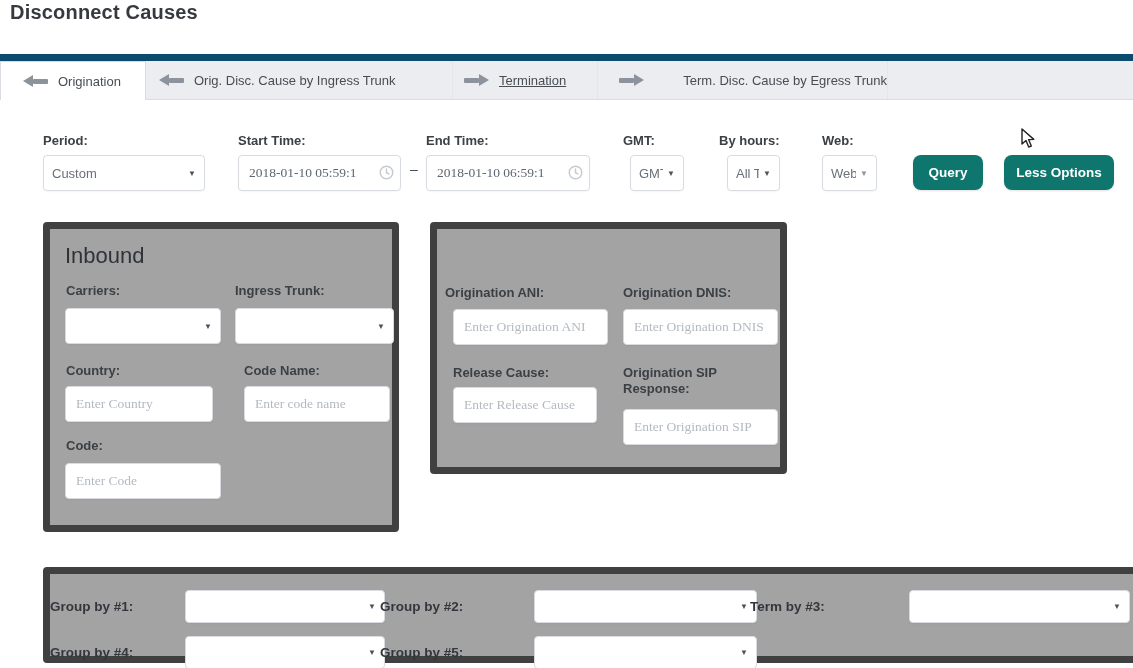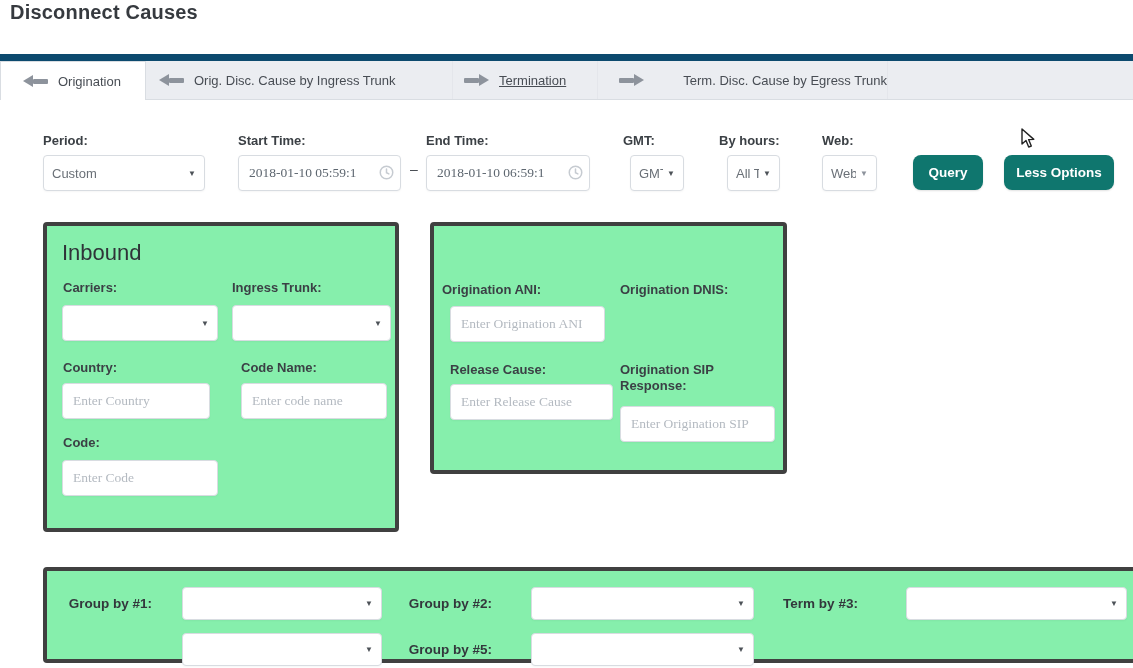--- a/index.html
+++ b/index.html
@@ -84,40 +84,40 @@
   .btn {
     position:absolute; top:155px; height:35px;
     background:#0f766e; color:#fff; border:none; border-radius:8px;
     font-family:inherit; font-size:13.5px; font-weight:600;
     cursor:pointer; box-shadow:0 1px 2px rgba(0,0,0,.12);
   }
   .btn-query { left:913px; width:70px; }
   .btn-less { left:1004px; width:110px; }
   
   .panel {
-    position:absolute; background:#86efac;
-    border:4px solid #404040; border-radius:4px;
+    position:absolute; background:#a3a3a3;
+    border:7px solid #404040; border-radius:4px;
   }
   .panel-inbound { left:43px; top:222px; width:356px; height:310px; }
   .panel-orig    { left:430px; top:222px; width:357px; height:252px; }
   .panel-group   { left:43px; top:567px; width:1098px; height:96px; }
   .panel .heading {
     position:absolute; left:15px; top:14px;
     font-size:22px; font-weight:400; color:#2f3338;
   }
   .plabel {
     position:absolute; font-size:13px; font-weight:bold; color:#3b4045;
     line-height:16px; white-space:nowrap;
   }
   .plabel.wrap { white-space:normal; width:150px; }
   .pfield { position:absolute; }
   
   .glabel {
     position:absolute; font-size:13.5px; font-weight:bold; color:#33373c;
-    text-align:center; line-height:33px; white-space:nowrap;
+    text-align:left; line-height:33px; white-space:nowrap;
   }
   .gselect { position:absolute; height:33px; }
   
   .cursor { position:absolute; left:1020px; top:128px; z-index:5; }
 </style>
 </head>
 <body>
 
 <div class="page">
 
@@ -246,24 +246,27 @@
       <input class="tinput" placeholder="Enter Code" style="">
     </div>
   </div>
 
   <div class="panel panel-orig">
     <div class="plabel" style="left:8px; top:56px;">Origination ANI:</div>
     <div class="plabel" style="left:186px; top:56px;">Origination DNIS:</div>
     <div class="pfield" style="left:16px; top:80px; width:155px;">
       <input class="tinput" placeholder="Enter Origination ANI" style="">
     </div>
+    <div class="pfield" style="left:186px; top:80px; width:155px;">
+      <input class="tinput" placeholder="Enter Origination DNIS" style="">
+    </div>
 
     <div class="plabel" style="left:16px; top:136px;">Release Cause:</div>
     <div class="plabel wrap" style="left:186px; top:136px;">Origination SIP Response:</div>
-    <div class="pfield" style="left:16px; top:158px; width:163px;">
+    <div class="pfield" style="left:16px; top:158px; width:144px;">
       <input class="tinput" placeholder="Enter Release Cause" style="">
     </div>
     <div class="pfield" style="left:186px; top:180px; width:155px;border-radius:9px;">
       <input class="tinput" placeholder="Enter Origination SIP" style="">
     </div>
   </div>
 
   <div class="panel panel-group">
     <div class="glabel" style="left:0; top:16px; width:127px;">Group by #1:</div>
     <div class="select gselect" style="left:135px; top:16px; width:200px;">
@@ -276,20 +279,21 @@
       <span class="sval"></span>
       <span class="caret">▼</span>
     </div>
 
     <div class="glabel" style="left:700px; top:16px; width:147px;">Term by #3:</div>
     <div class="select gselect" style="left:859px; top:16px; width:221px;">
       <span class="sval"></span>
       <span class="caret">▼</span>
     </div>
 
+    <div class="glabel" style="left:0; top:62px; width:127px;">Group by #4:</div>
     <div class="select gselect" style="left:135px; top:62px; width:200px;">
       <span class="sval"></span>
       <span class="caret">▼</span>
     </div>
 
     <div class="glabel" style="left:330px; top:62px; width:147px;">Group by #5:</div>
     <div class="select gselect" style="left:484px; top:62px; width:223px;">
       <span class="sval"></span>
       <span class="caret">▼</span>
     </div>

